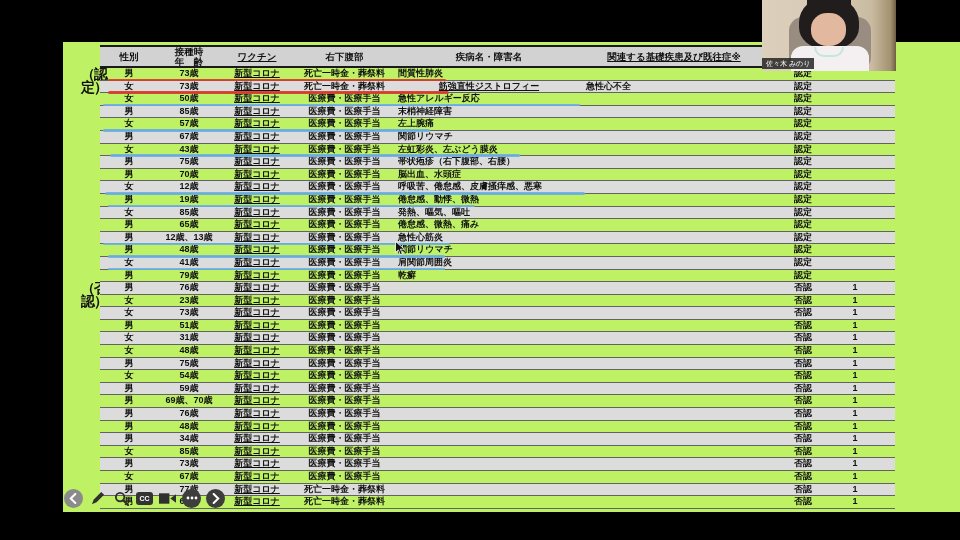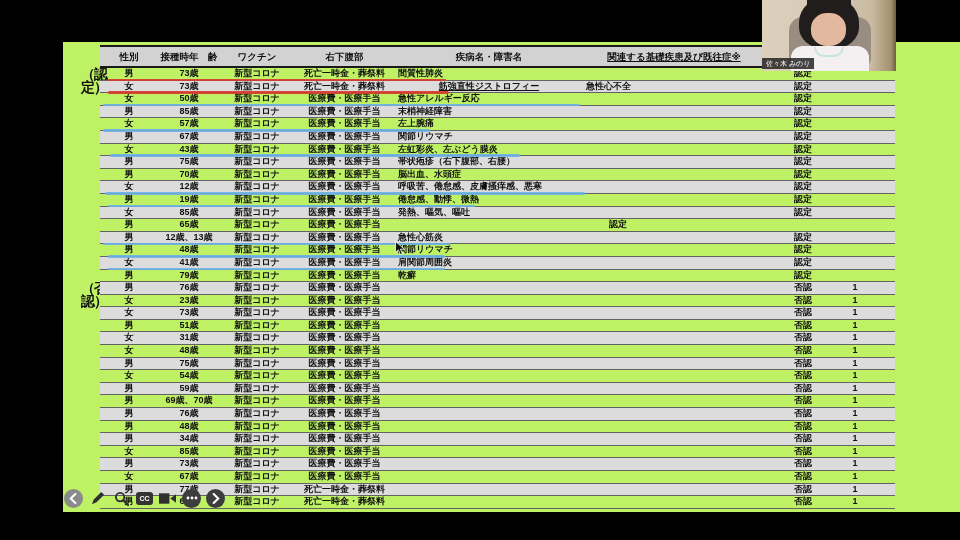--- a/index.html
+++ b/index.html
@@ -8,30 +8,30 @@
   .screen{position:absolute;inset:0;background:#000;}
 
   
   .doc{position:absolute;left:63px;top:42px;width:922px;height:470px;background:#bef264;}
 
   .thead{position:absolute;left:37px;top:3px;width:795px;height:23px;background:#d2d2d2;
          border-top:2px solid #1a1a1a;border-bottom:2px solid #1a1a1a;
          display:flex;box-sizing:border-box;}
   .thead .cell{font-size:9.5px;font-weight:bold;color:#111;display:flex;
                align-items:center;justify-content:center;line-height:10px;}
-  .age-head{flex-direction:row;}
+  .age-head{flex-direction:column;}
 
   .rows{position:absolute;left:37px;top:26px;width:795px;}
   .row{display:flex;height:12.6px;border-bottom:1px solid #636363;box-sizing:border-box;}
   .row.shade{background:#dcdcdc;}
   .cell{overflow:hidden;white-space:nowrap;}
   .row .cell{font-size:9px;font-weight:bold;color:#111;line-height:11.6px;text-align:center;}
   .c-gender{width:58px;}
   .c-age{width:62px;}
-  .c-vaccine{width:74px;}
+  .c-vaccine{width:74px;text-decoration:underline;}
   .c-claim{width:101px;}
   .c-disease{width:185px;text-align:left !important;padding-left:3px;box-sizing:border-box;}
   .c-related{width:188px;text-decoration:underline;}
   .c-decision{width:70px;}
   .c-count{width:34px;}
   .c-fill{flex:1;}
 
   .section-label{position:absolute;left:18px;width:35px;font-size:14px;font-weight:bold;
                  color:#111;line-height:12.6px;letter-spacing:-1px;}
   #label-approved{top:26px;}
@@ -224,20 +224,21 @@
           <div class="cell c-related"></div>
           <div class="cell c-decision">認定</div>
           <div class="cell c-count"></div>
           <div class="cell c-fill"></div>
         </div>
         <div class="row">
           <div class="cell c-gender">男</div>
           <div class="cell c-age">65歳</div>
           <div class="cell c-vaccine">新型コロナ</div>
           <div class="cell c-claim">医療費・医療手当</div>
+          <div class="cell c-disease">倦怠感、微熱、痛み</div>
           <div class="cell c-related"></div>
           <div class="cell c-decision">認定</div>
           <div class="cell c-count"></div>
           <div class="cell c-fill"></div>
         </div>
         <div class="row shade">
           <div class="cell c-gender">男</div>
           <div class="cell c-age">12歳、13歳</div>
           <div class="cell c-vaccine">新型コロナ</div>
           <div class="cell c-claim">医療費・医療手当</div>

